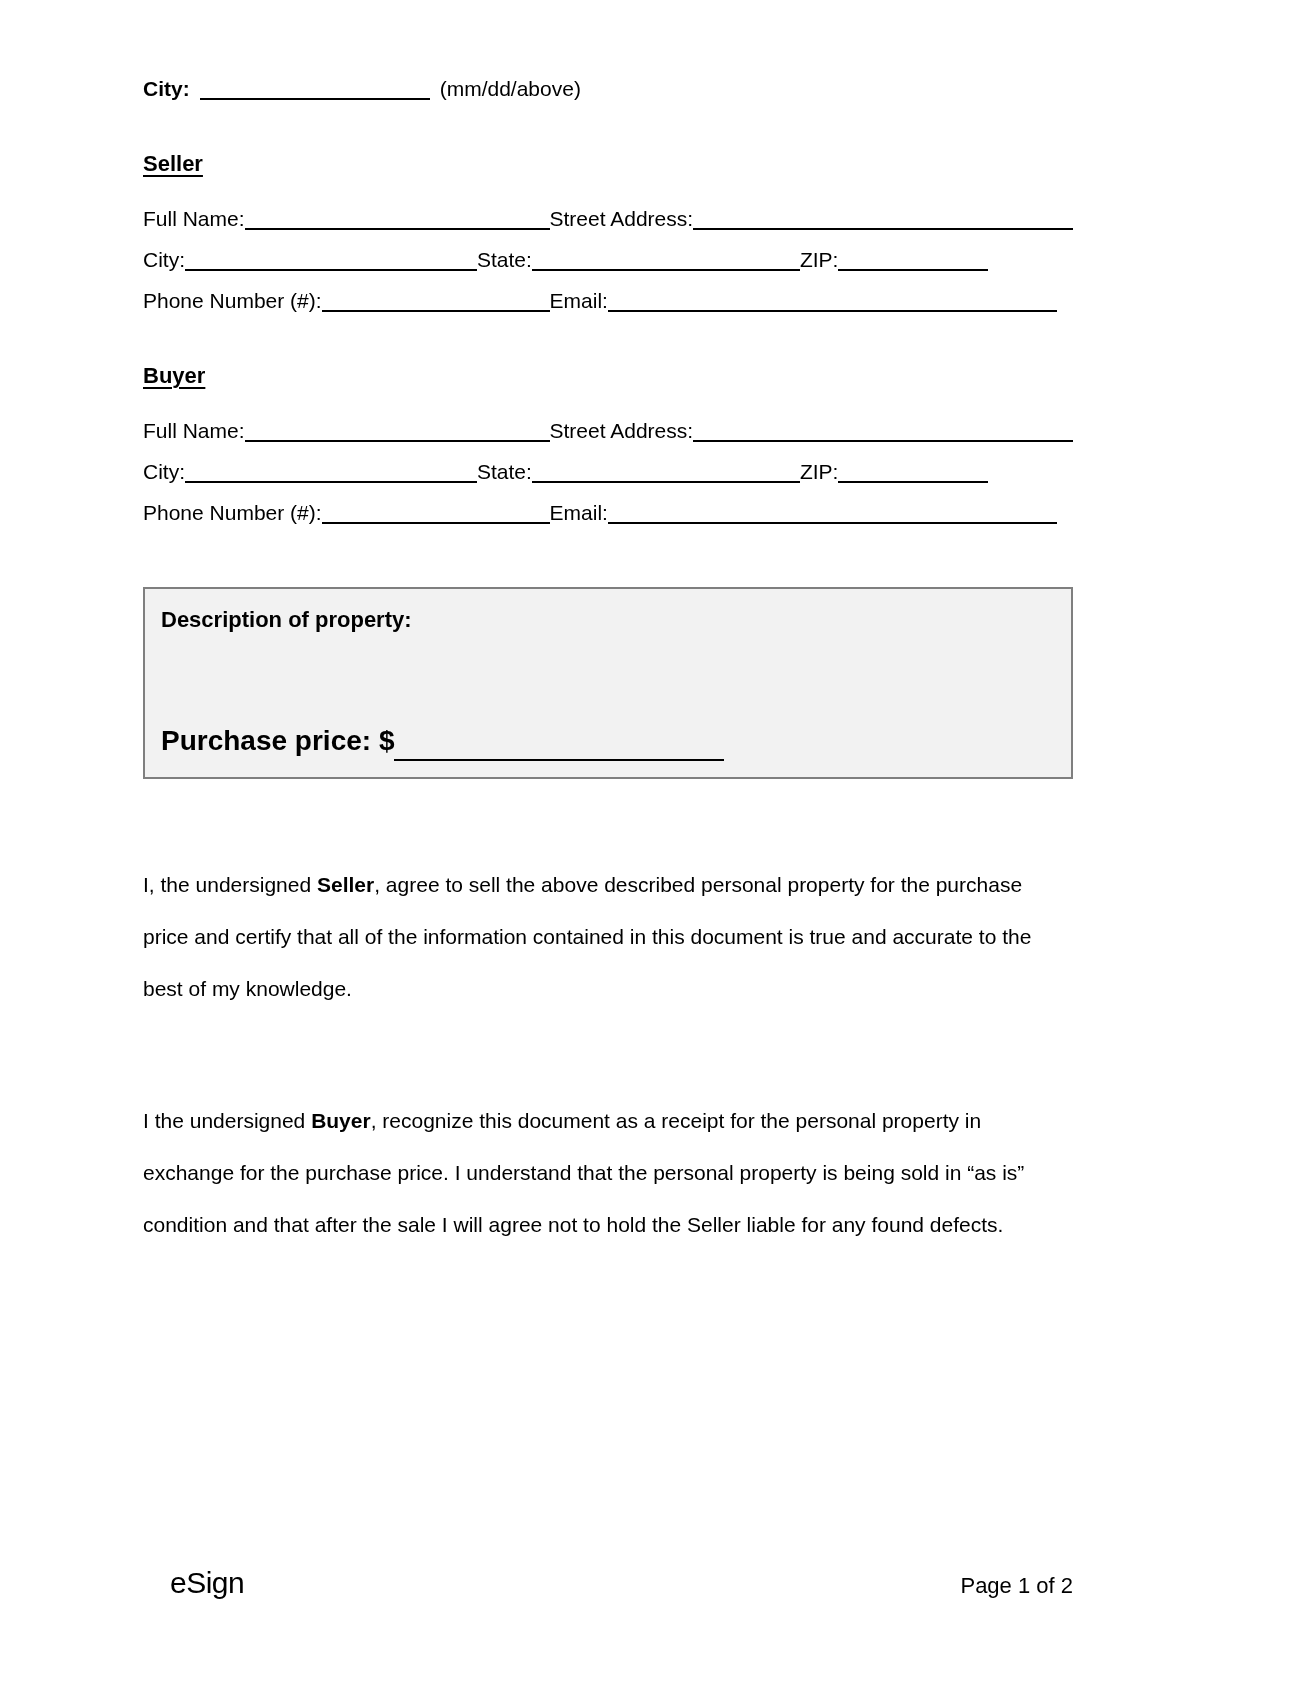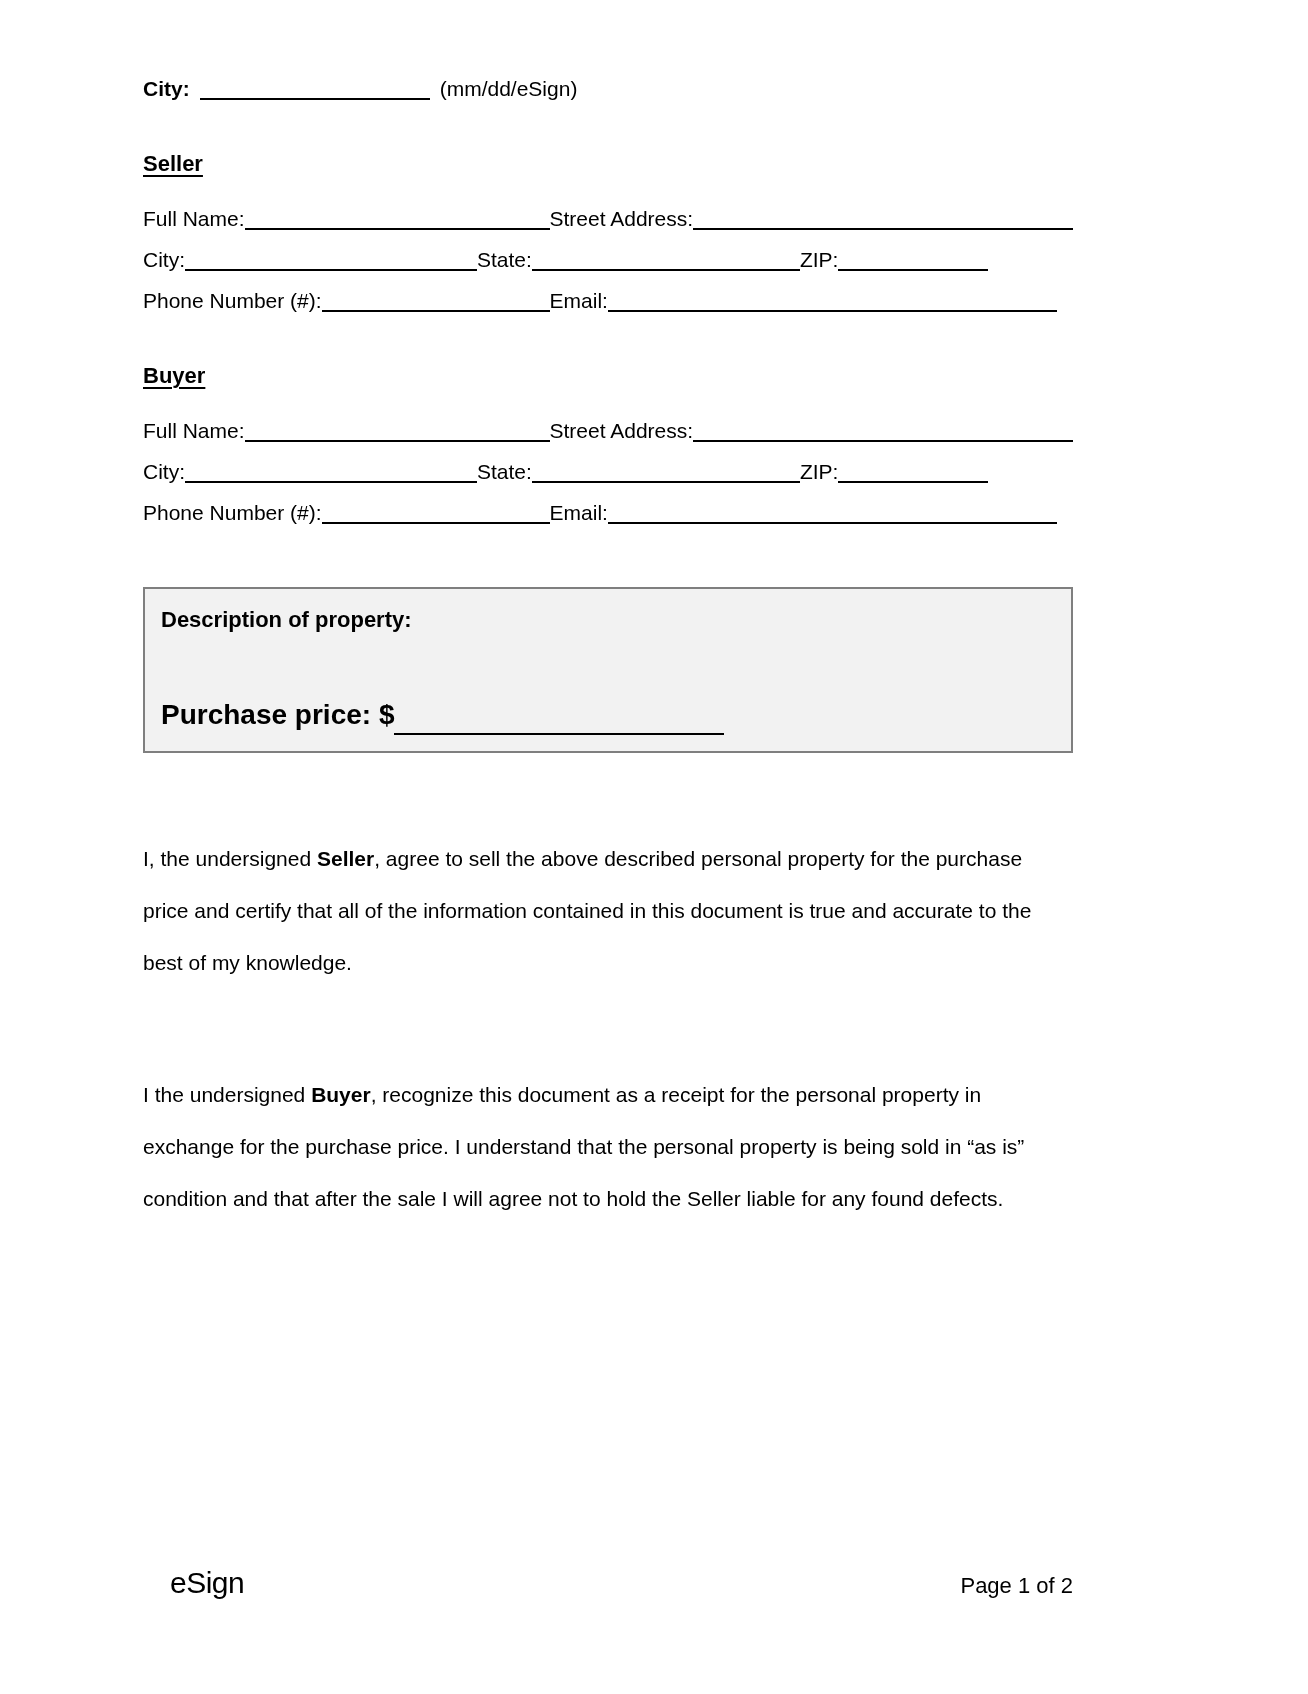--- a/index.html
+++ b/index.html
@@ -62,21 +62,21 @@
     font-size: 21px;
     margin-top: 14px;
     text-align: right;
   }
   .form-row.first { margin-top: 27px; }
   .form-row .endgap { margin-right: 16px; }
   .property-box {
     margin-top: 62px;
     border: 2px solid #7f7f7f;
     background: #f2f2f2;
-    height: 166px;
+    height: 192px;
     padding: 18px 16px 20px 16px;
     display: flex;
     flex-direction: column;
     justify-content: space-between;
   }
   .box-label { font-size: 22px; font-weight: bold; }
   .price-row {
     display: flex;
     align-items: flex-end;
     font-size: 28px;
@@ -101,21 +101,21 @@
 </style>
 </head>
 <body>
 
 <div class="page">
 
 
   <div class="date-row">
     <span class="bold">City:</span>
     <span class="blank w-date"></span>
-    <span>(mm/dd/eSign)</span>
+    <span>(mm/dd/above)</span>
   </div>
 
   <section>
     <h2 class="section-heading">Seller</h2>
     <div class="form-row first">
       <span>Full Name:</span>
       <span class="blank w-name"></span>
       <span>Street Address:</span>
       <span class="blank grow"></span>
     </div>

